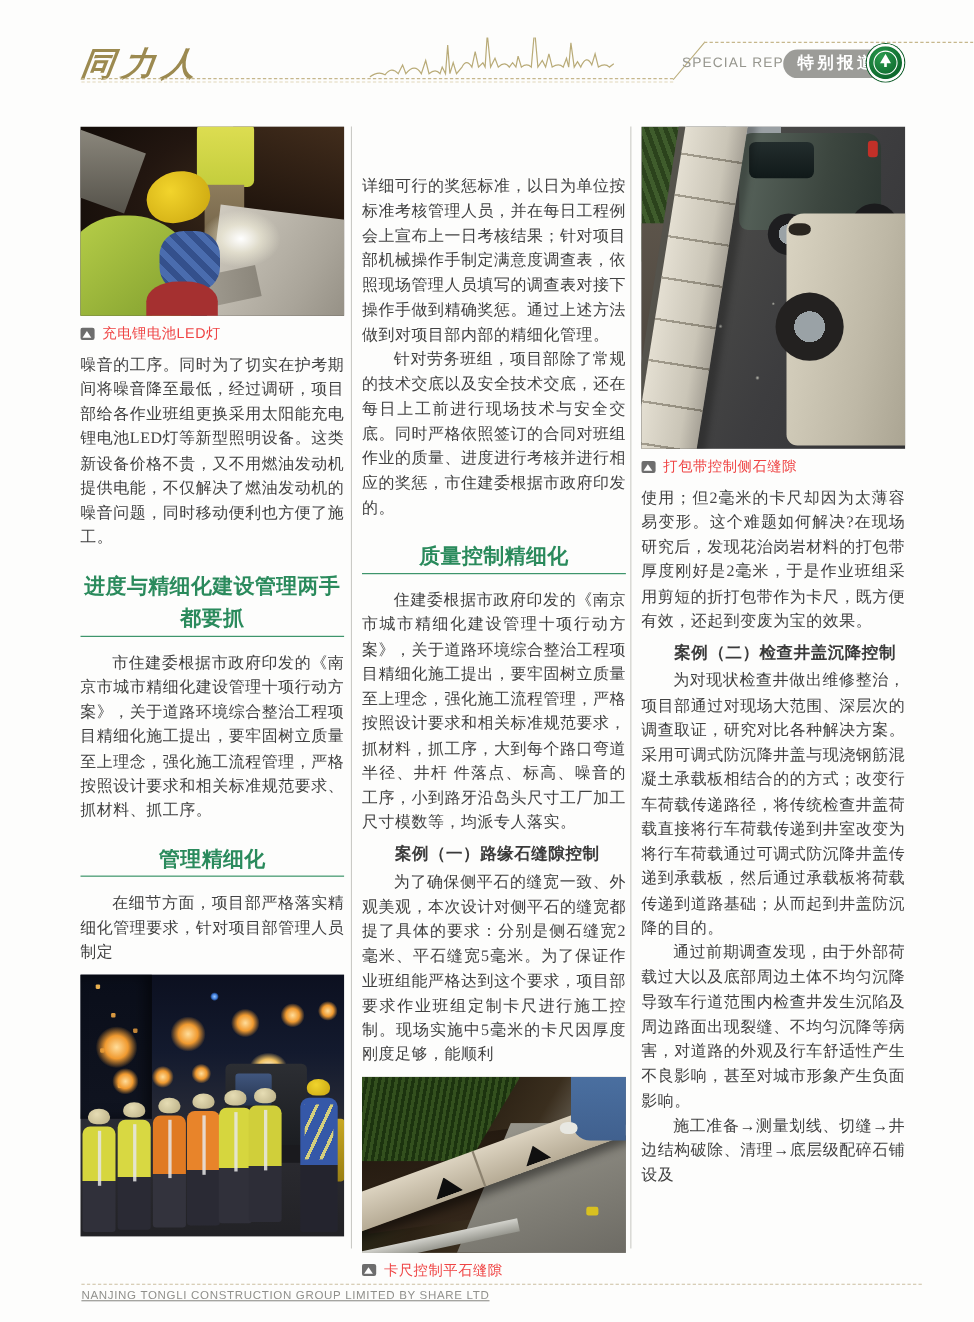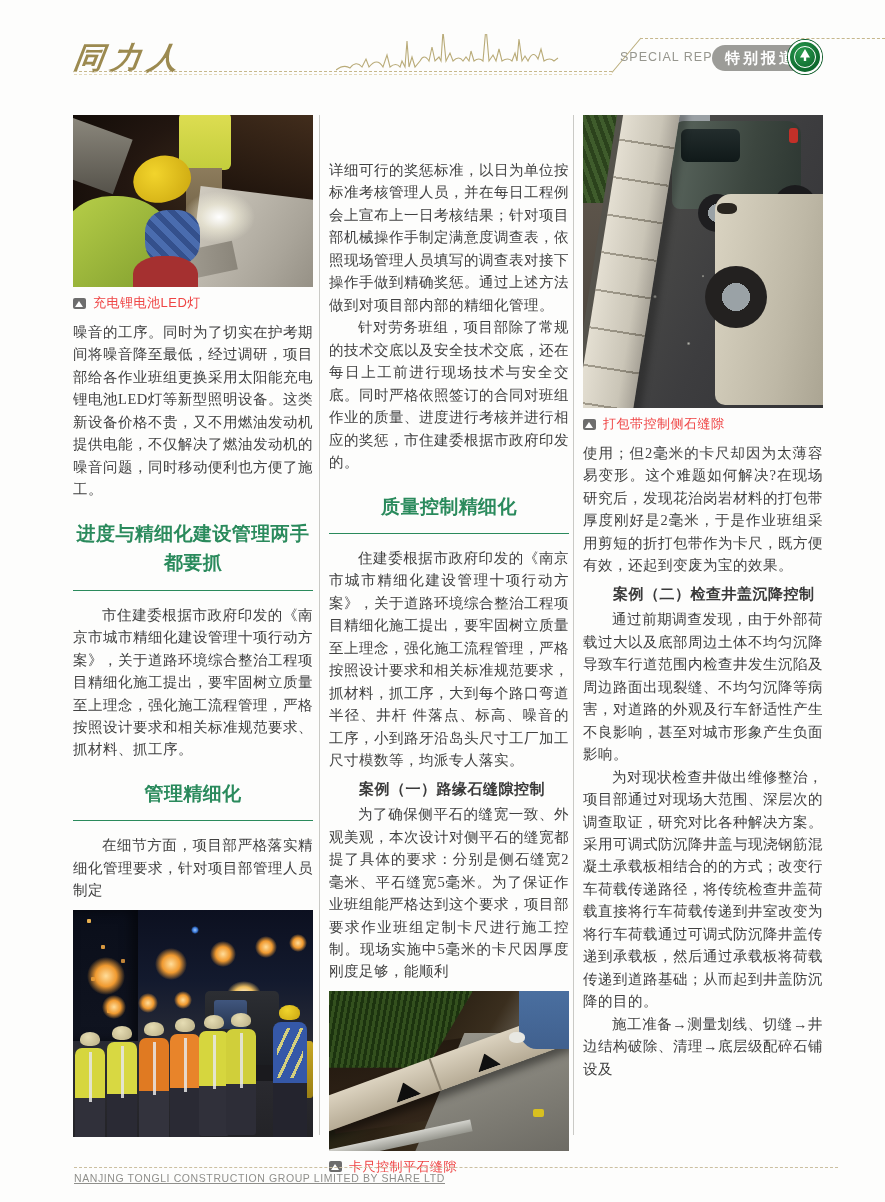--- a/index.html
+++ b/index.html
@@ -34,21 +34,21 @@
   #col-left { left:73px; }
   #col-mid  { left:329px;margin-top:44px; }
   #col-right{ left:583px; }
   .divider { position:absolute; top:115px; width:1px; height:1020px; background:#cacac6; }
   #div1 { left:319px; } #div2 { left:573px; }
 
   .col p { font-size:14.5px; line-height:1.55; letter-spacing:0.5px; color:#414141;
     text-align:justify; }
   .indent { text-indent:2em; }
   .ghead { font-family:"Liberation Sans",sans-serif; font-weight:600; font-size:19px; line-height:1.55;
-    color:#2a8a5c; text-align:center; margin:18px 0 13px; padding-bottom:12px;
+    color:#2a8a5c; text-align:center; margin:18px 0 13px; 
     border-bottom:1px solid #2a8a5c; letter-spacing:0.4px; }
   .casehead { font-weight:bold; font-size:15px; color:#3a3a3a; text-indent:2em; line-height:1.7;
     margin:4px 0 2px; letter-spacing:0.5px; font-family:"Liberation Sans",sans-serif; }
 
   .caption { display:flex; align-items:center; gap:7px; margin:7px 0 9px; font-size:13px;
     color:#ef4444; letter-spacing:0.5px; font-family:"Liberation Sans",sans-serif; }
   .cap-icon { flex:0 0 auto; width:13px; height:11px; background:#6d6d6d; border-radius:2px; position:relative; }
   .cap-icon::after { content:""; position:absolute; left:2px; bottom:2px;
     border-left:4.5px solid transparent; border-right:4.5px solid transparent; border-bottom:6px solid #ffffff; }
 
@@ -284,22 +284,22 @@
         <div class="p4-wheel2"></div>
       <div class="p4-beige"></div>
         <div class="p4-curb"></div>
     </div>
     <div class="caption">
       <span class="cap-icon"></span>
       <span>打包带控制侧石缝隙</span>
     </div>
     <p>使用；但2毫米的卡尺却因为太薄容易变形。这个难题如何解决?在现场研究后，发现花治岗岩材料的打包带厚度刚好是2毫米，于是作业班组采用剪短的折打包带作为卡尺，既方便有效，还起到变废为宝的效果。</p>
     <div class="casehead">案例（二）检查井盖沉降控制</div>
+    <p class="indent">为对现状检查井做出维修整治，项目部通过对现场大范围、深层次的调查取证，研究对比各种解决方案。采用可调式防沉降井盖与现浇钢筋混凝土承载板相结合的的方式；改变行车荷载传递路径，将传统检查井盖荷载直接将行车荷载传递到井室改变为将行车荷载通过可调式防沉降井盖传递到承载板，然后通过承载板将荷载传递到道路基础；从而起到井盖防沉降的目的。</p>
     <p class="indent">通过前期调查发现，由于外部荷载过大以及底部周边土体不均匀沉降导致车行道范围内检查井发生沉陷及周边路面出现裂缝、不均匀沉降等病害，对道路的外观及行车舒适性产生不良影响，甚至对城市形象产生负面影响。</p>
-    <p class="indent">为对现状检查井做出维修整治，项目部通过对现场大范围、深层次的调查取证，研究对比各种解决方案。采用可调式防沉降井盖与现浇钢筋混凝土承载板相结合的的方式；改变行车荷载传递路径，将传统检查井盖荷载直接将行车荷载传递到井室改变为将行车荷载通过可调式防沉降井盖传递到承载板，然后通过承载板将荷载传递到道路基础；从而起到井盖防沉降的目的。</p>
     <p class="indent">施工准备→测量划线、切缝→井边结构破除、清理→底层级配碎石铺设及</p>
   </div>
 
   <div class="footer-dash"></div>
   <div class="footer-company">NANJING TONGLI CONSTRUCTION GROUP LIMITED BY SHARE LTD</div>
   <div class="page-circle">19</div>
 
 </div>
 
 </body></html>

